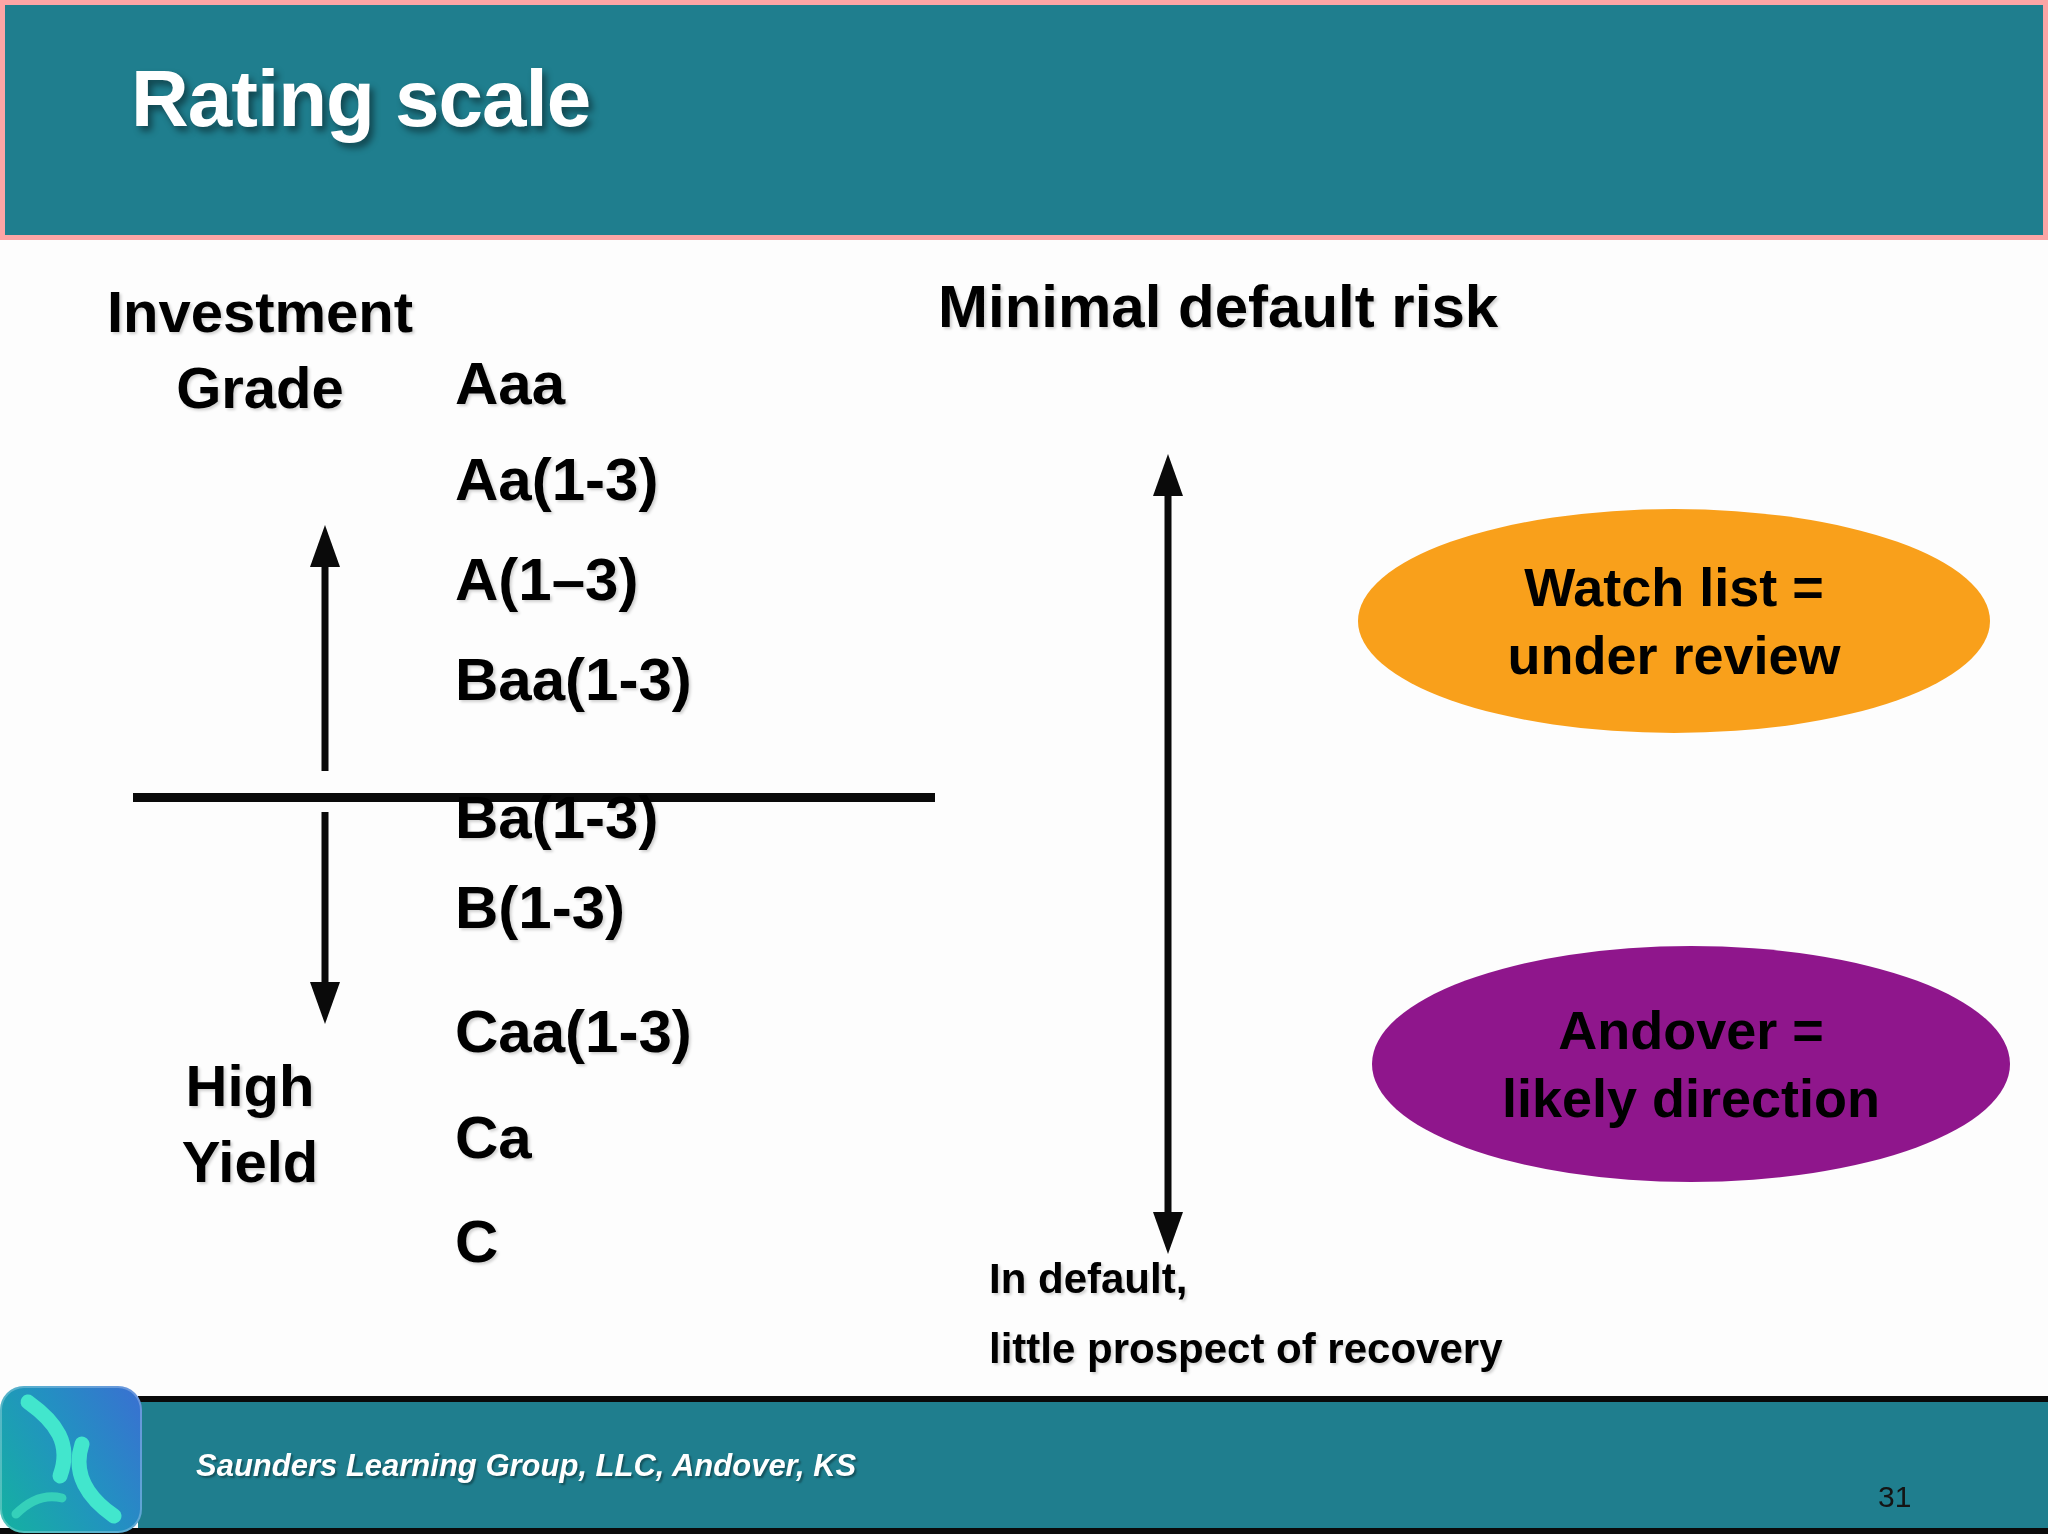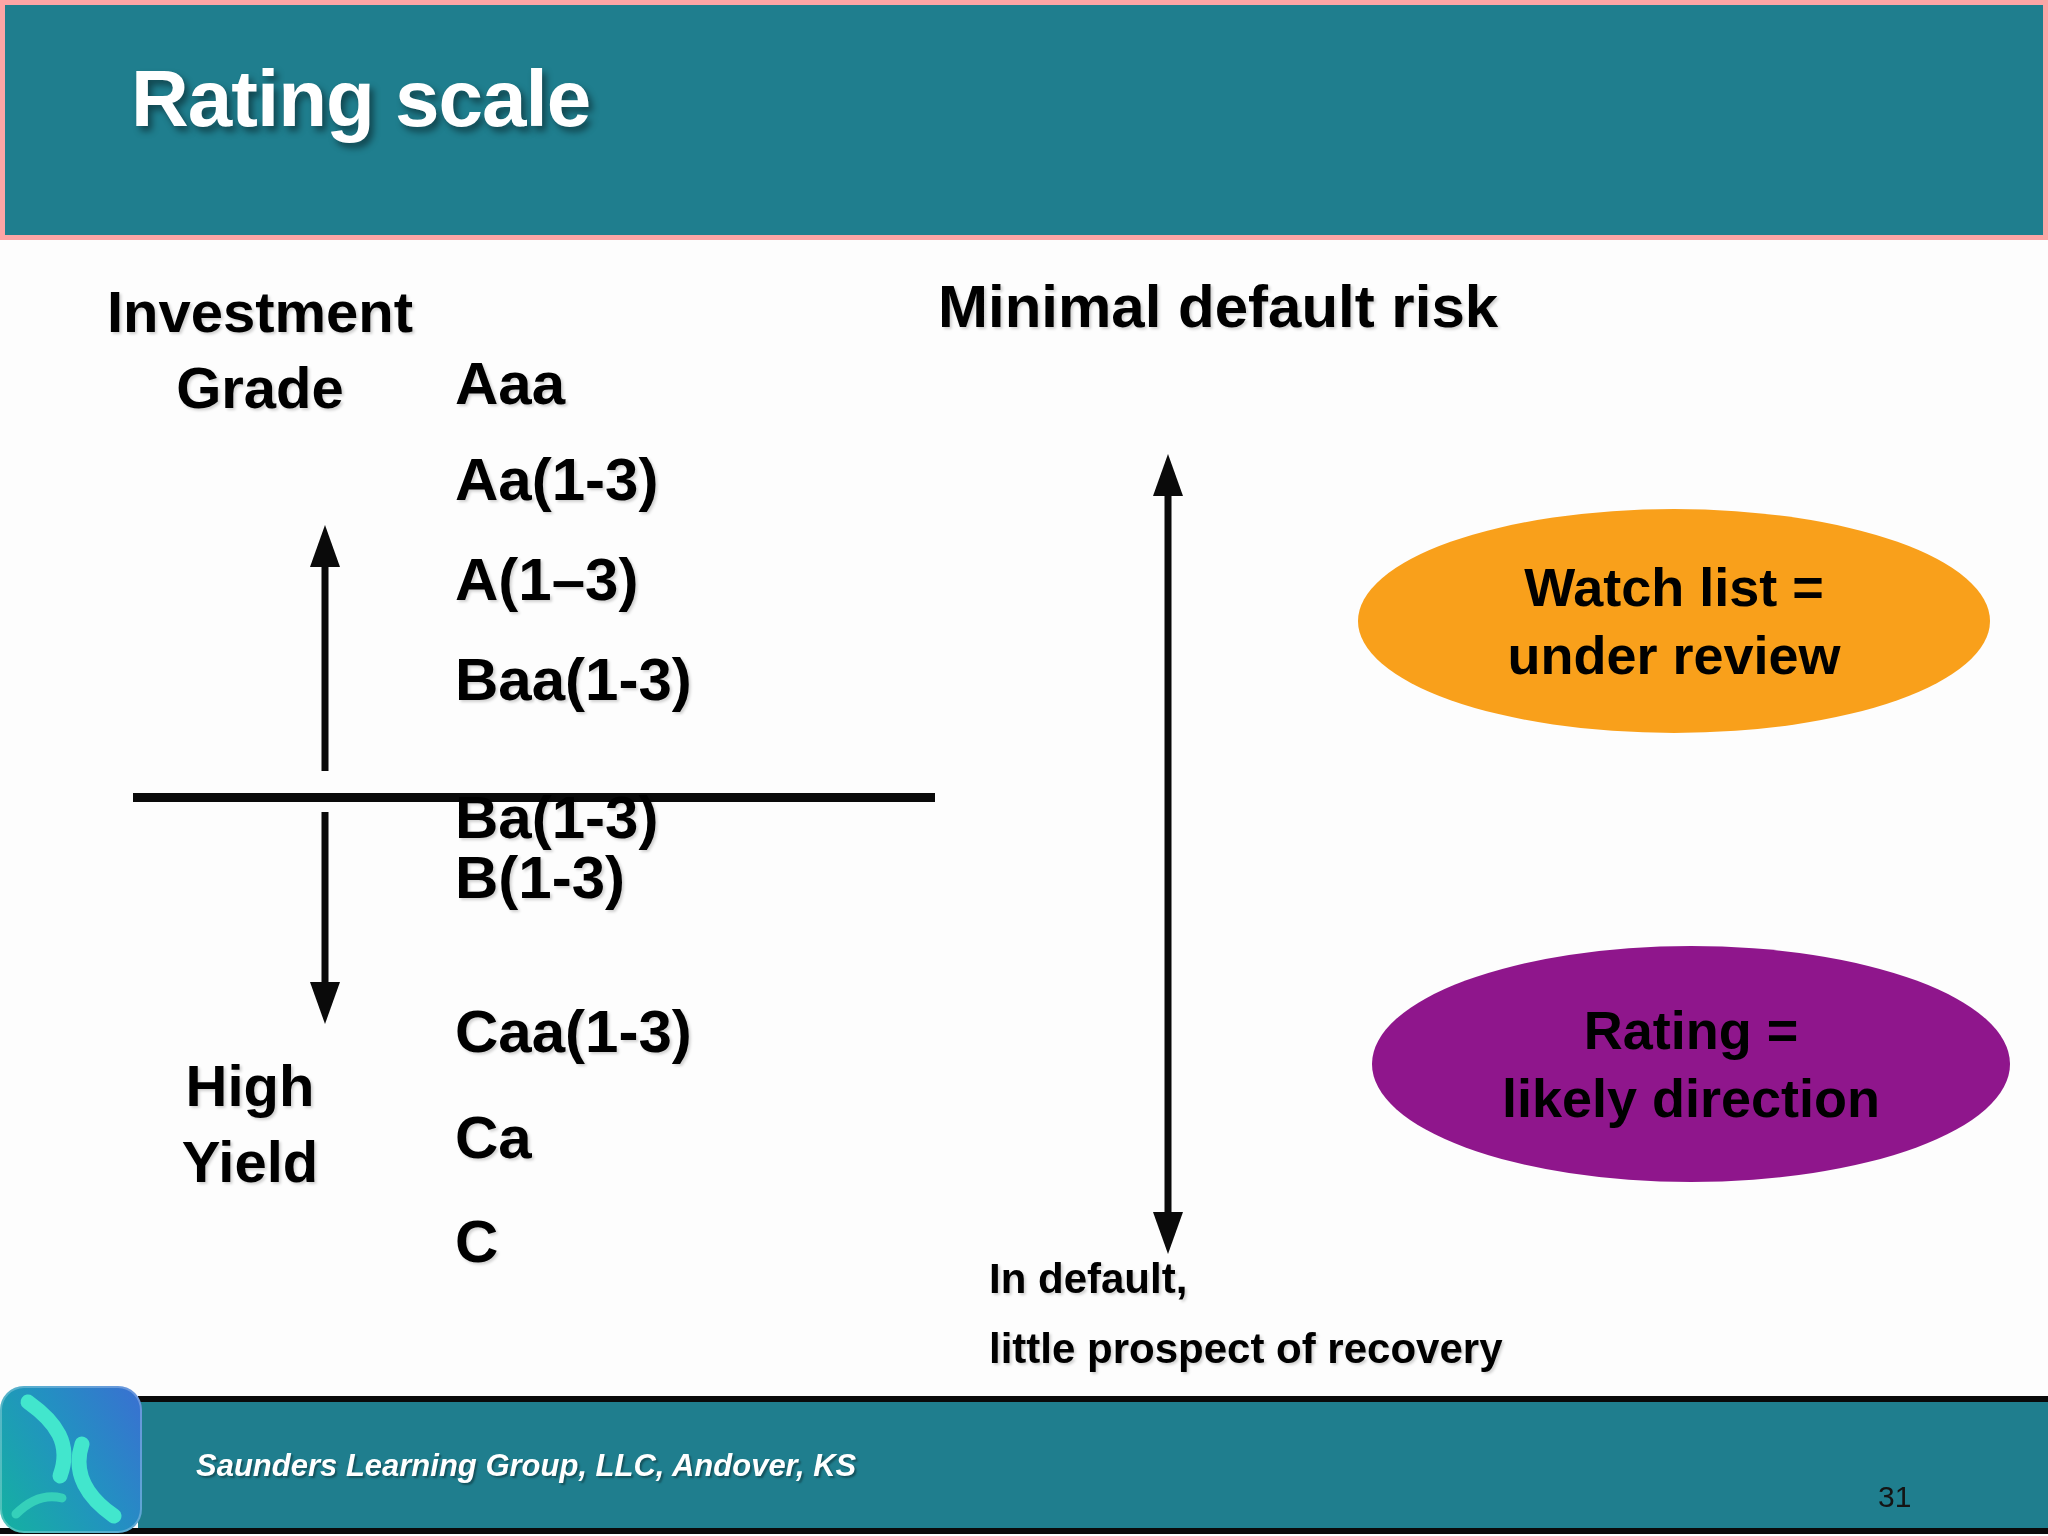--- a/index.html
+++ b/index.html
@@ -103,21 +103,21 @@
     <div>High</div>
     <div>Yield</div>
   </div>
 
   <div>
     <span class="rating-item" style="top:352px">Aaa</span>
     <span class="rating-item" style="top:448px">Aa(1-3)</span>
     <span class="rating-item" style="top:548px">A(1–3)</span>
     <span class="rating-item" style="top:648px">Baa(1-3)</span>
     <span class="rating-item" style="top:786px">Ba(1-3)</span>
-    <span class="rating-item" style="top:846px">B(1-3)</span>
+    <span class="rating-item" style="top:876px">B(1-3)</span>
     <span class="rating-item" style="top:1000px">Caa(1-3)</span>
     <span class="rating-item" style="top:1106px">Ca</span>
     <span class="rating-item" style="top:1210px">C</span>
   </div>
 
   <div id="minimal-risk">Minimal default risk</div>
 
   <svg id="range-arrow" class="arrow-svg" width="44" height="808" viewBox="0 0 44 808">
     <line x1="22" y1="38" x2="22" y2="770" stroke="#0a0a0a" stroke-width="7"></line>
     <polygon points="22,4 7,46 37,46" fill="#0a0a0a"></polygon>
@@ -128,21 +128,21 @@
     <div>In default,</div>
     <div>little prospect of recovery</div>
   </div>
 
   <div id="watch-list" class="callout" style="background: rgb(249, 160, 27);">
     <div>Watch list =</div>
     <div>under review</div>
   </div>
 
   <div id="outlook" class="callout" style="background: rgb(143, 22, 140);">
-    <div>Rating =</div>
+    <div>Andover =</div>
     <div>likely direction</div>
   </div>
 
   <div id="footer-topline"></div>
   <div id="footer-bar" style="background: rgb(31, 126, 142);"></div>
   <div id="footer-bottomline"></div>
 
   <div id="logo">
     <svg width="142" height="147" viewBox="0 0 142 147">
       <path d="M 28 16 C 56 36 72 58 60 90" fill="none" stroke="#42e6cd" stroke-width="15" stroke-linecap="round"></path>

